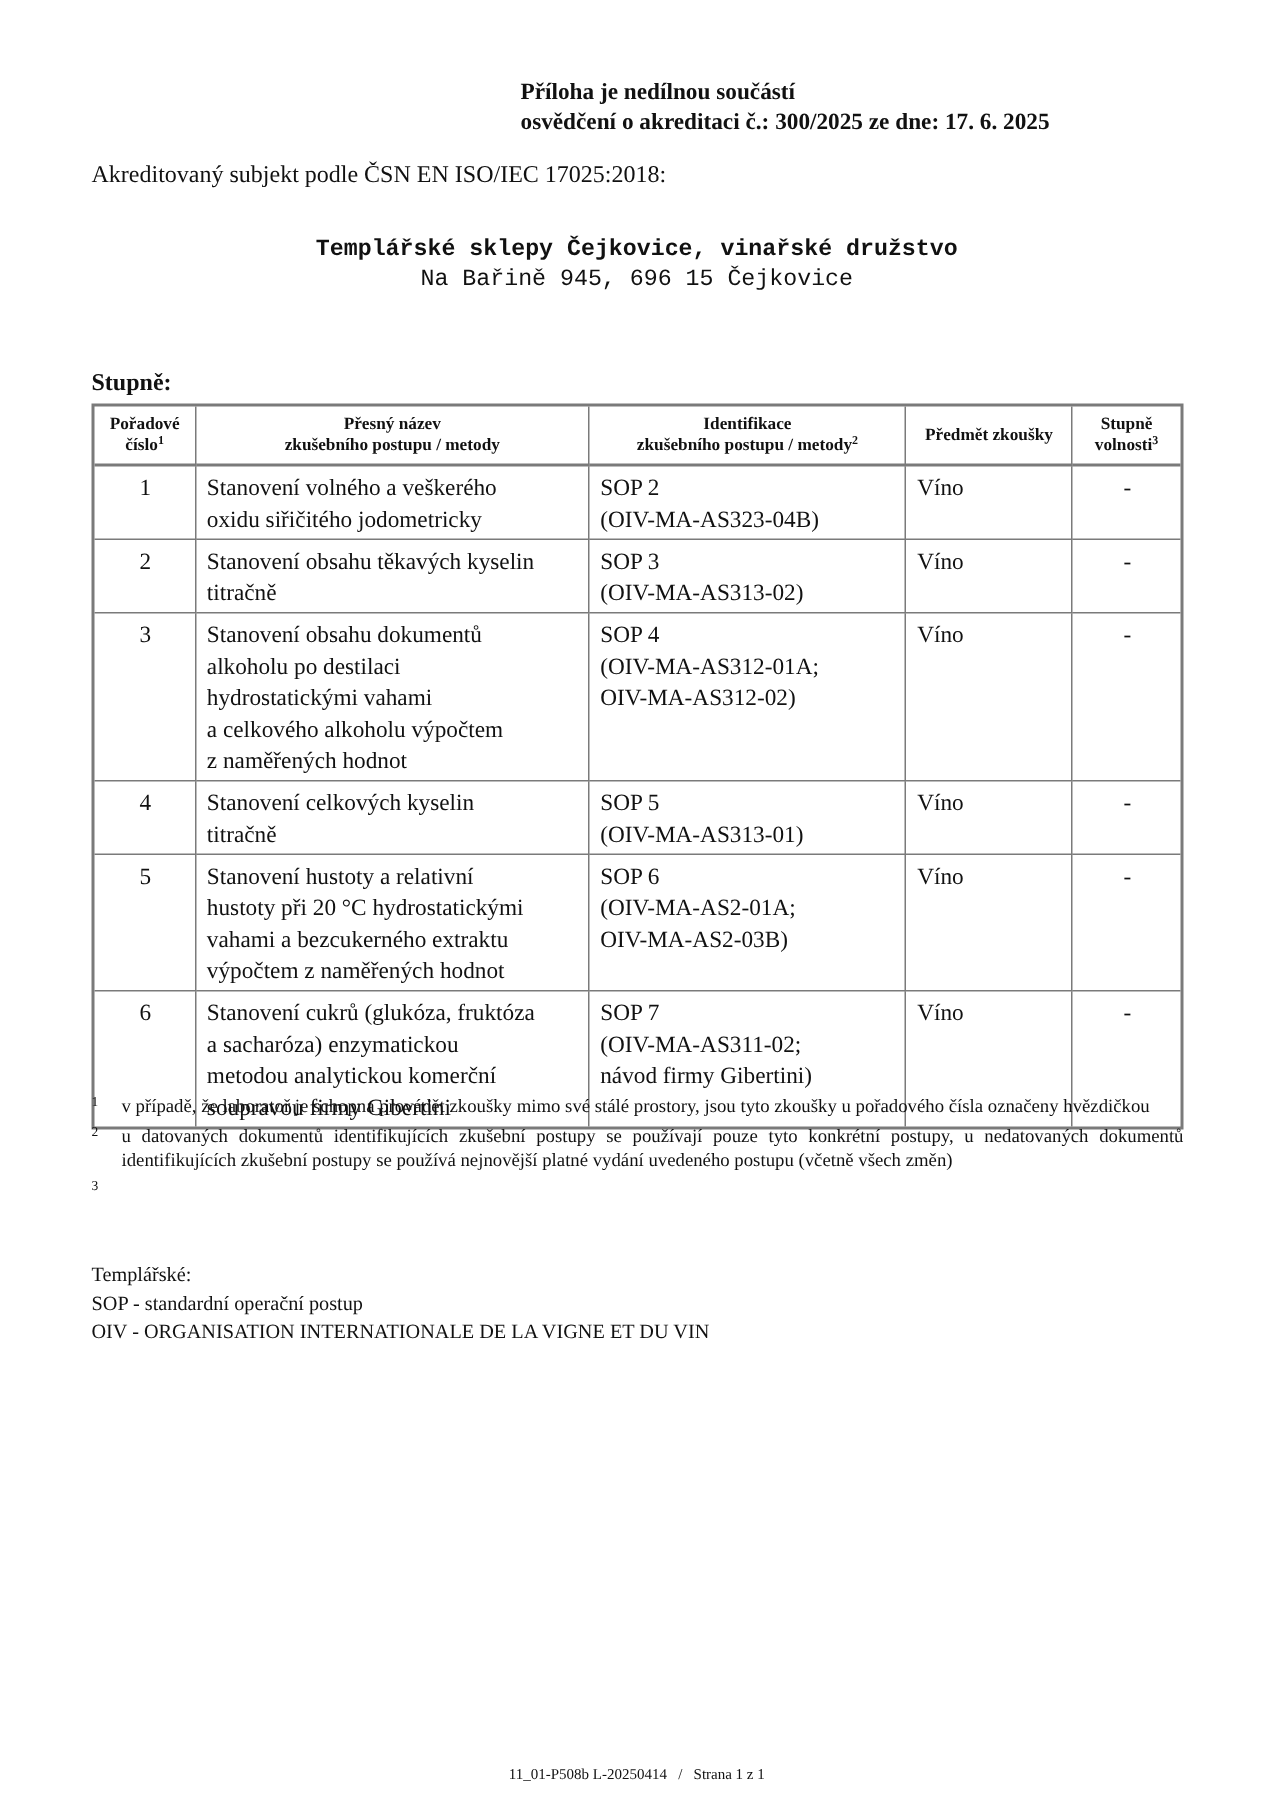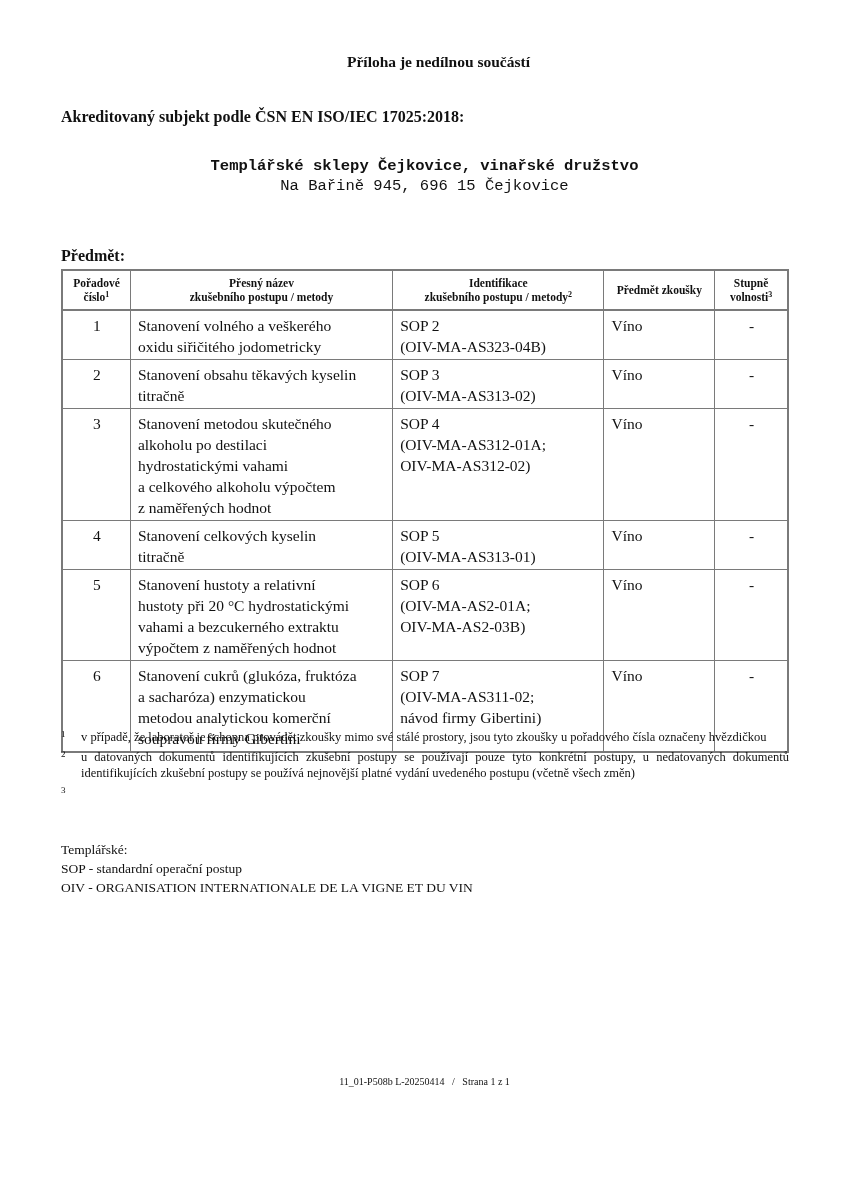--- a/index.html
+++ b/index.html
@@ -6,21 +6,21 @@
   body {
     width: 849px; height: 1200px; position: relative; overflow: hidden;
     font-family: "Liberation Serif", "DejaVu Serif", serif; color: #111;
   }
   .annex {
     position: absolute; left: 303px; top: 52px;
     font-weight: bold; font-size: 15.5px; line-height: 20px; margin-left: 44px;
   }
   .subject-line {
     position: absolute; left: 61px; top: 108px;
-    font-weight: bold; font-size: 16px;
+    font-weight: normal; font-size: 16px;
   }
   .entity {
     position: absolute; left: 0; width: 849px; top: 156px;
     text-align: center; font-size: 15.5px; line-height: 20px; font-family: Liberation Mono, monospace;
   }
   .entity .name { font-weight: bold; }
   .tests-heading {
     position: absolute; left: 61px; top: 247px;
     font-weight: bold; font-size: 16px;
   }
@@ -48,39 +48,40 @@
     position: absolute; left: 61px; top: 729px; width: 728px;
     font-size: 12.5px; line-height: 16px;
   }
   .fn { position: relative; padding-left: 20px; margin-bottom: 4px; text-align: justify; }
   .fn .mark { position: absolute; left: 0; top: -3px; font-size: 9px; }
   .legend {
     position: absolute; left: 61px; top: 840px;
     font-size: 13.5px; line-height: 19px;
   }
   .footer {
-    position: absolute; left: 0; width: 849px; top: 1076px; text-align: center;
+    position: absolute; left: 0; width: 849px; top: 1178px; text-align: center;
     font-size: 10px;
   }
 </style>
 </head>
 <body>
 
 <div class="annex">
   <div>Příloha je nedílnou součástí</div>
+  <div>osvědčení o akreditaci č.: 300/2025 ze dne: 17. 6. 2025</div>
 </div>
 
 <div class="subject-line">Akreditovaný subjekt podle ČSN EN ISO/IEC 17025:2018:</div>
 
 <div class="entity">
   <div class="name">Templářské sklepy Čejkovice, vinařské družstvo</div>
   <div>Na Bařině 945, 696 15 Čejkovice</div>
 </div>
 
-<div class="tests-heading">Předmět:</div>
+<div class="tests-heading">Stupně:</div>
 
 <table class="tests">
   <colgroup>
     <col style="width:68px">
       <col style="width:263px">
       <col style="width:212px">
       <col style="width:111px">
       <col style="width:72px">
   </colgroup>
   <thead>
@@ -127,21 +128,21 @@
       <td>
         <span class="cell-line">SOP 3</span>
         <span class="cell-line">(OIV-MA-AS313-02)</span>
       </td>
       <td>Víno</td>
       <td class="dof">-</td>
     </tr>
     <tr>
       <td class="num">3</td>
       <td>
-        <span class="cell-line">Stanovení metodou skutečného</span>
+        <span class="cell-line">Stanovení obsahu dokumentů</span>
         <span class="cell-line">alkoholu po destilaci</span>
         <span class="cell-line">hydrostatickými vahami</span>
         <span class="cell-line">a celkového alkoholu výpočtem</span>
         <span class="cell-line">z naměřených hodnot</span>
       </td>
       <td>
         <span class="cell-line">SOP 4</span>
         <span class="cell-line">(OIV-MA-AS312-01A;</span>
         <span class="cell-line">OIV-MA-AS312-02)</span>
       </td>

